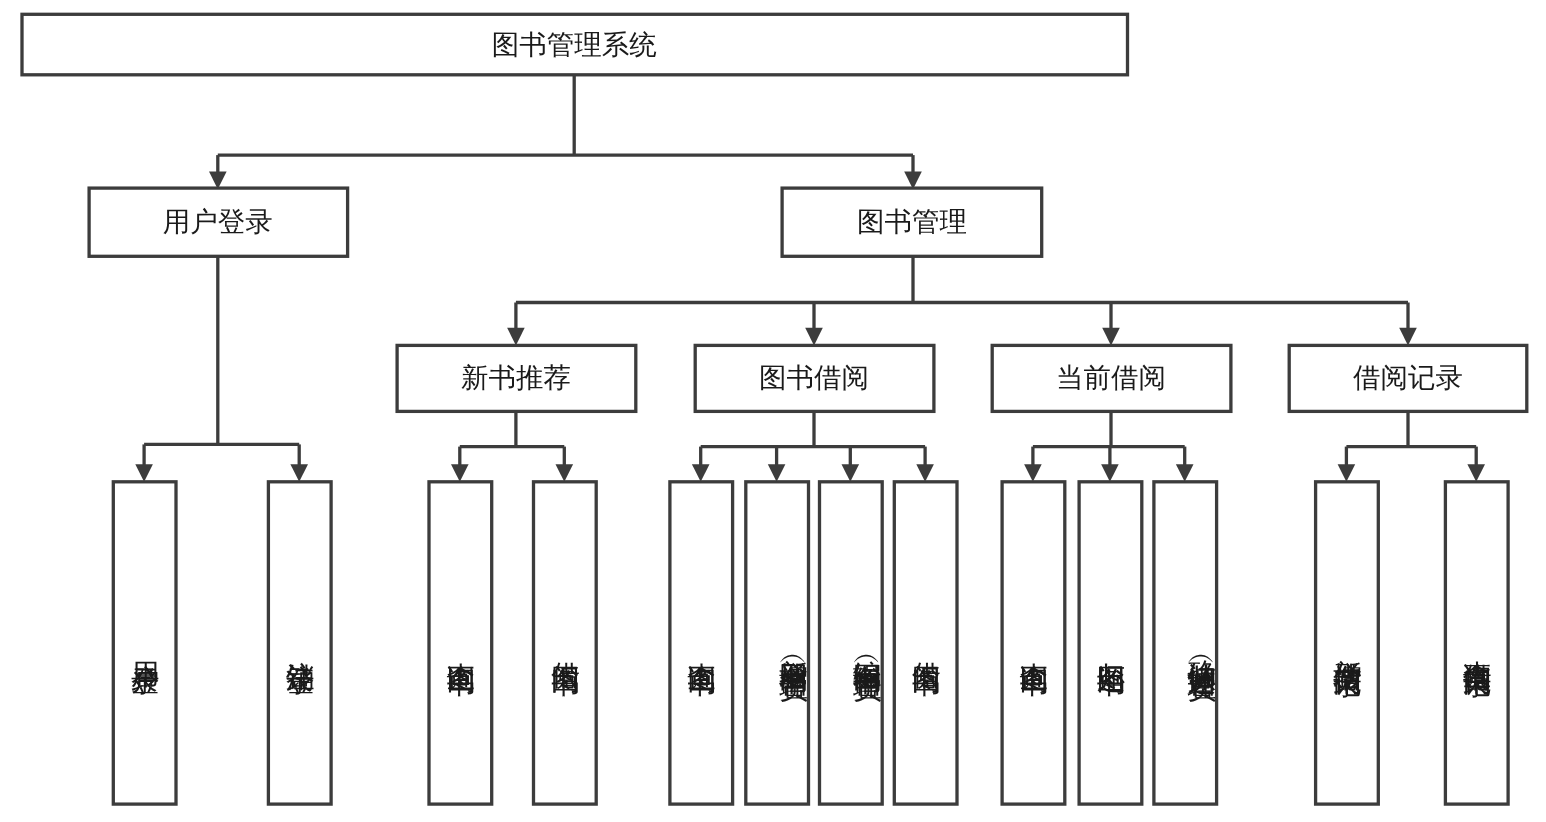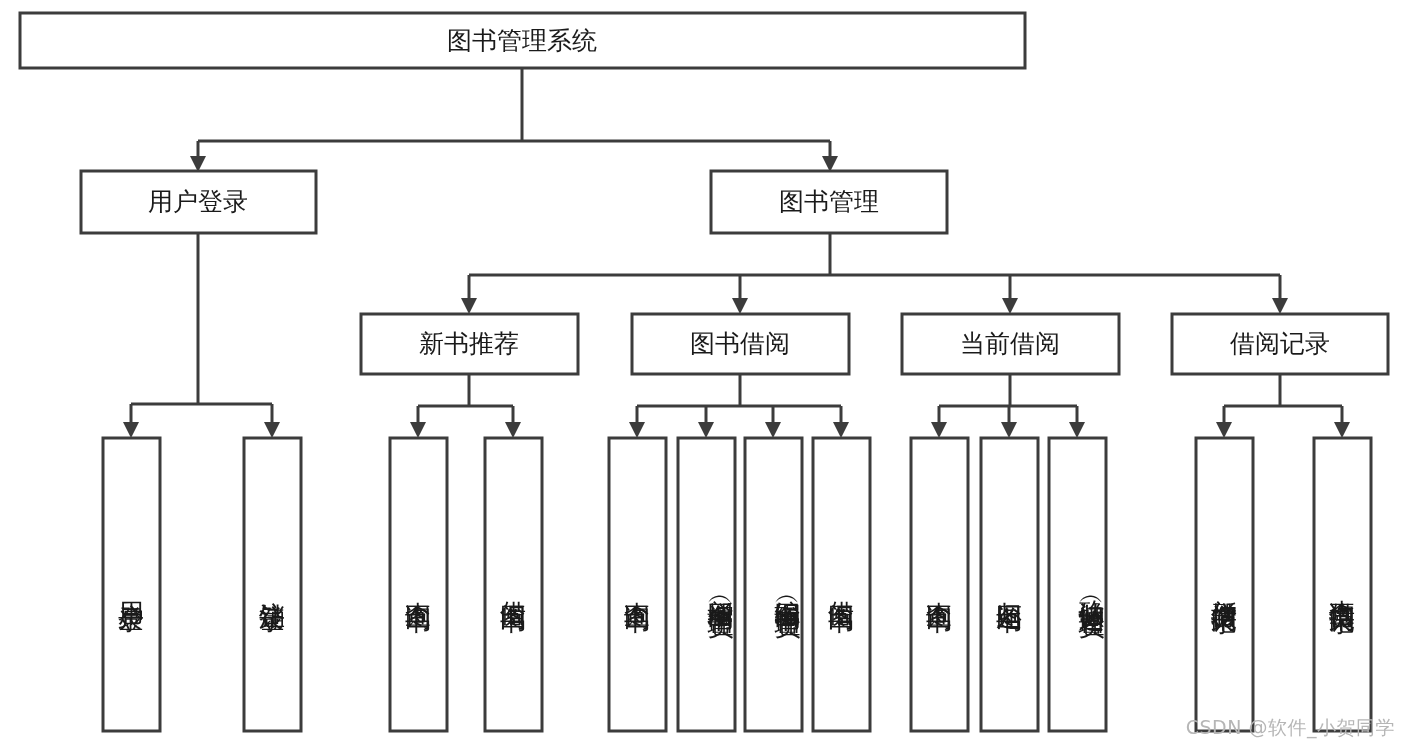--- a/index.html
+++ b/index.html
@@ -219,14 +219,13 @@
   <div class="node-label-v" style="left:609px; top:438px; width:57px; height:293px;">查询图书</div>
   <div class="node-label-v" style="left:678px; top:438px; width:57px; height:293px; align-items:flex-start; padding-top:6px; box-sizing:border-box;">新增图书（管理员）</div>
   <div class="node-label-v" style="left:745px; top:438px; width:57px; height:293px; align-items:flex-start; padding-top:6px; box-sizing:border-box;">编辑图书（管理员）</div>
   <div class="node-label-v" style="left:813px; top:438px; width:57px; height:293px;">借阅图书</div>
   <div class="node-label-v" style="left:911px; top:438px; width:57px; height:293px;">查询图书</div>
   <div class="node-label-v" style="left:981px; top:438px; width:57px; height:293px;">归还图书</div>
   <div class="node-label-v" style="left:1049px; top:438px; width:57px; height:293px; align-items:flex-start; padding-top:6px; box-sizing:border-box;">确认归还（管理员）</div>
   <div class="node-label-v" style="left:1196px; top:438px; width:57px; height:293px;">新增借阅记录</div>
   <div class="node-label-v" style="left:1314px; top:438px; width:57px; height:293px;">查询借阅记录</div>
 
-  <div class="watermark">CSDN @软件_小贺同学</div>
 </div>
 
 </body></html>

